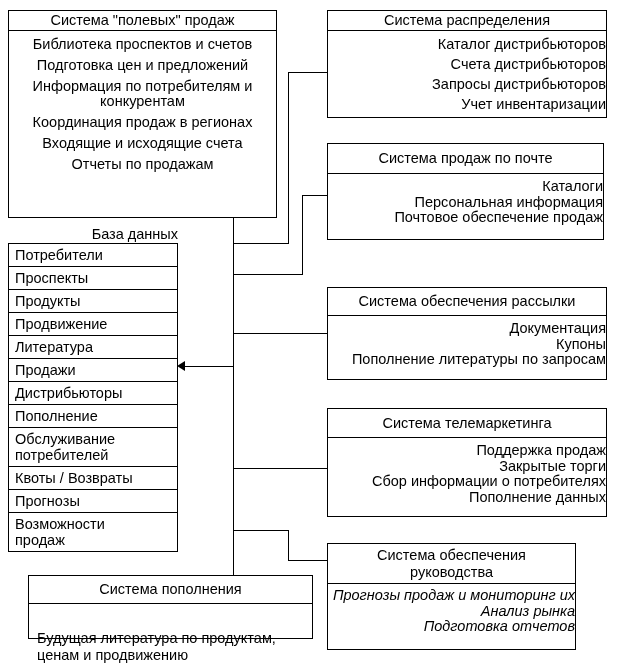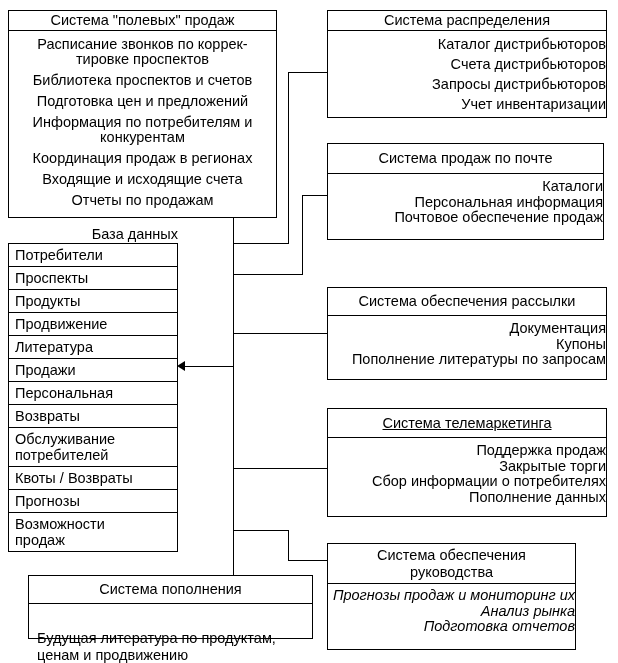--- a/index.html
+++ b/index.html
@@ -59,42 +59,40 @@
   }
 </style>
 </head>
 <body>
 
 <div class="stage">
 
   <div class="box" style="left:8px; top:10px; width:269px; height:208px;">
     <div class="box-title" style="height:20px;">Система "полевых" продаж</div>
     <div class="fs-body">
-        <div class="fs-item">Расписание звонков по коррек-
-тировке проспектов</div>
         <div class="fs-item">Библиотека проспектов и счетов</div>
         <div class="fs-item">Подготовка цен и предложений</div>
         <div class="fs-item">Информация по потребителям и
 конкурентам</div>
         <div class="fs-item">Координация продаж в регионах</div>
         <div class="fs-item">Входящие и исходящие счета</div>
         <div class="fs-item">Отчеты по продажам</div>
       </div>
   </div>
 
   <div class="db-title">База данных</div>
   <div class="db-rows">
       <div class="db-row">Потребители</div>
       <div class="db-row">Проспекты</div>
       <div class="db-row">Продукты</div>
       <div class="db-row">Продвижение</div>
       <div class="db-row">Литература</div>
       <div class="db-row">Продажи</div>
-      <div class="db-row">Персональная</div>
-      <div class="db-row">Возвраты</div>
+      <div class="db-row">Дистрибьюторы</div>
+      <div class="db-row">Пополнение</div>
       <div class="db-row">Обслуживание
 потребителей</div>
       <div class="db-row">Квоты / Возвраты</div>
       <div class="db-row">Прогнозы</div>
       <div class="db-row">Возможности
 продаж</div>
     </div>
 
   <div class="box" style="left:28px; top:575px; width:285px; height:64px;">
     <div class="box-title" style="height:28px;">Система пополнения</div>
@@ -124,21 +122,21 @@
   <div class="box" style="left:327px; top:287px; width:280px; height:93px;">
     <div class="box-title" style="height:28px;">Система обеспечения рассылки</div>
     <div class="r-body">
         <div class="r-line">Документация</div>
         <div class="r-line">Купоны</div>
         <div class="r-line">Пополнение литературы по запросам</div>
       </div>
   </div>
 
   <div class="box" style="left:327px; top:408px; width:280px; height:109px;">
-    <div class="box-title" style="height:29px;text-decoration:underline;">Система телемаркетинга</div>
+    <div class="box-title" style="height:29px;">Система телемаркетинга</div>
     <div class="r-body">
         <div class="r-line">Поддержка продаж</div>
         <div class="r-line">Закрытые торги</div>
         <div class="r-line">Сбор информации о потребителях</div>
         <div class="r-line">Пополнение данных</div>
       </div>
   </div>
 
   <div class="box" style="left:327px; top:543px; width:249px; height:107px;">
     <div class="box-title" style="height:40px;">Система обеспечения

